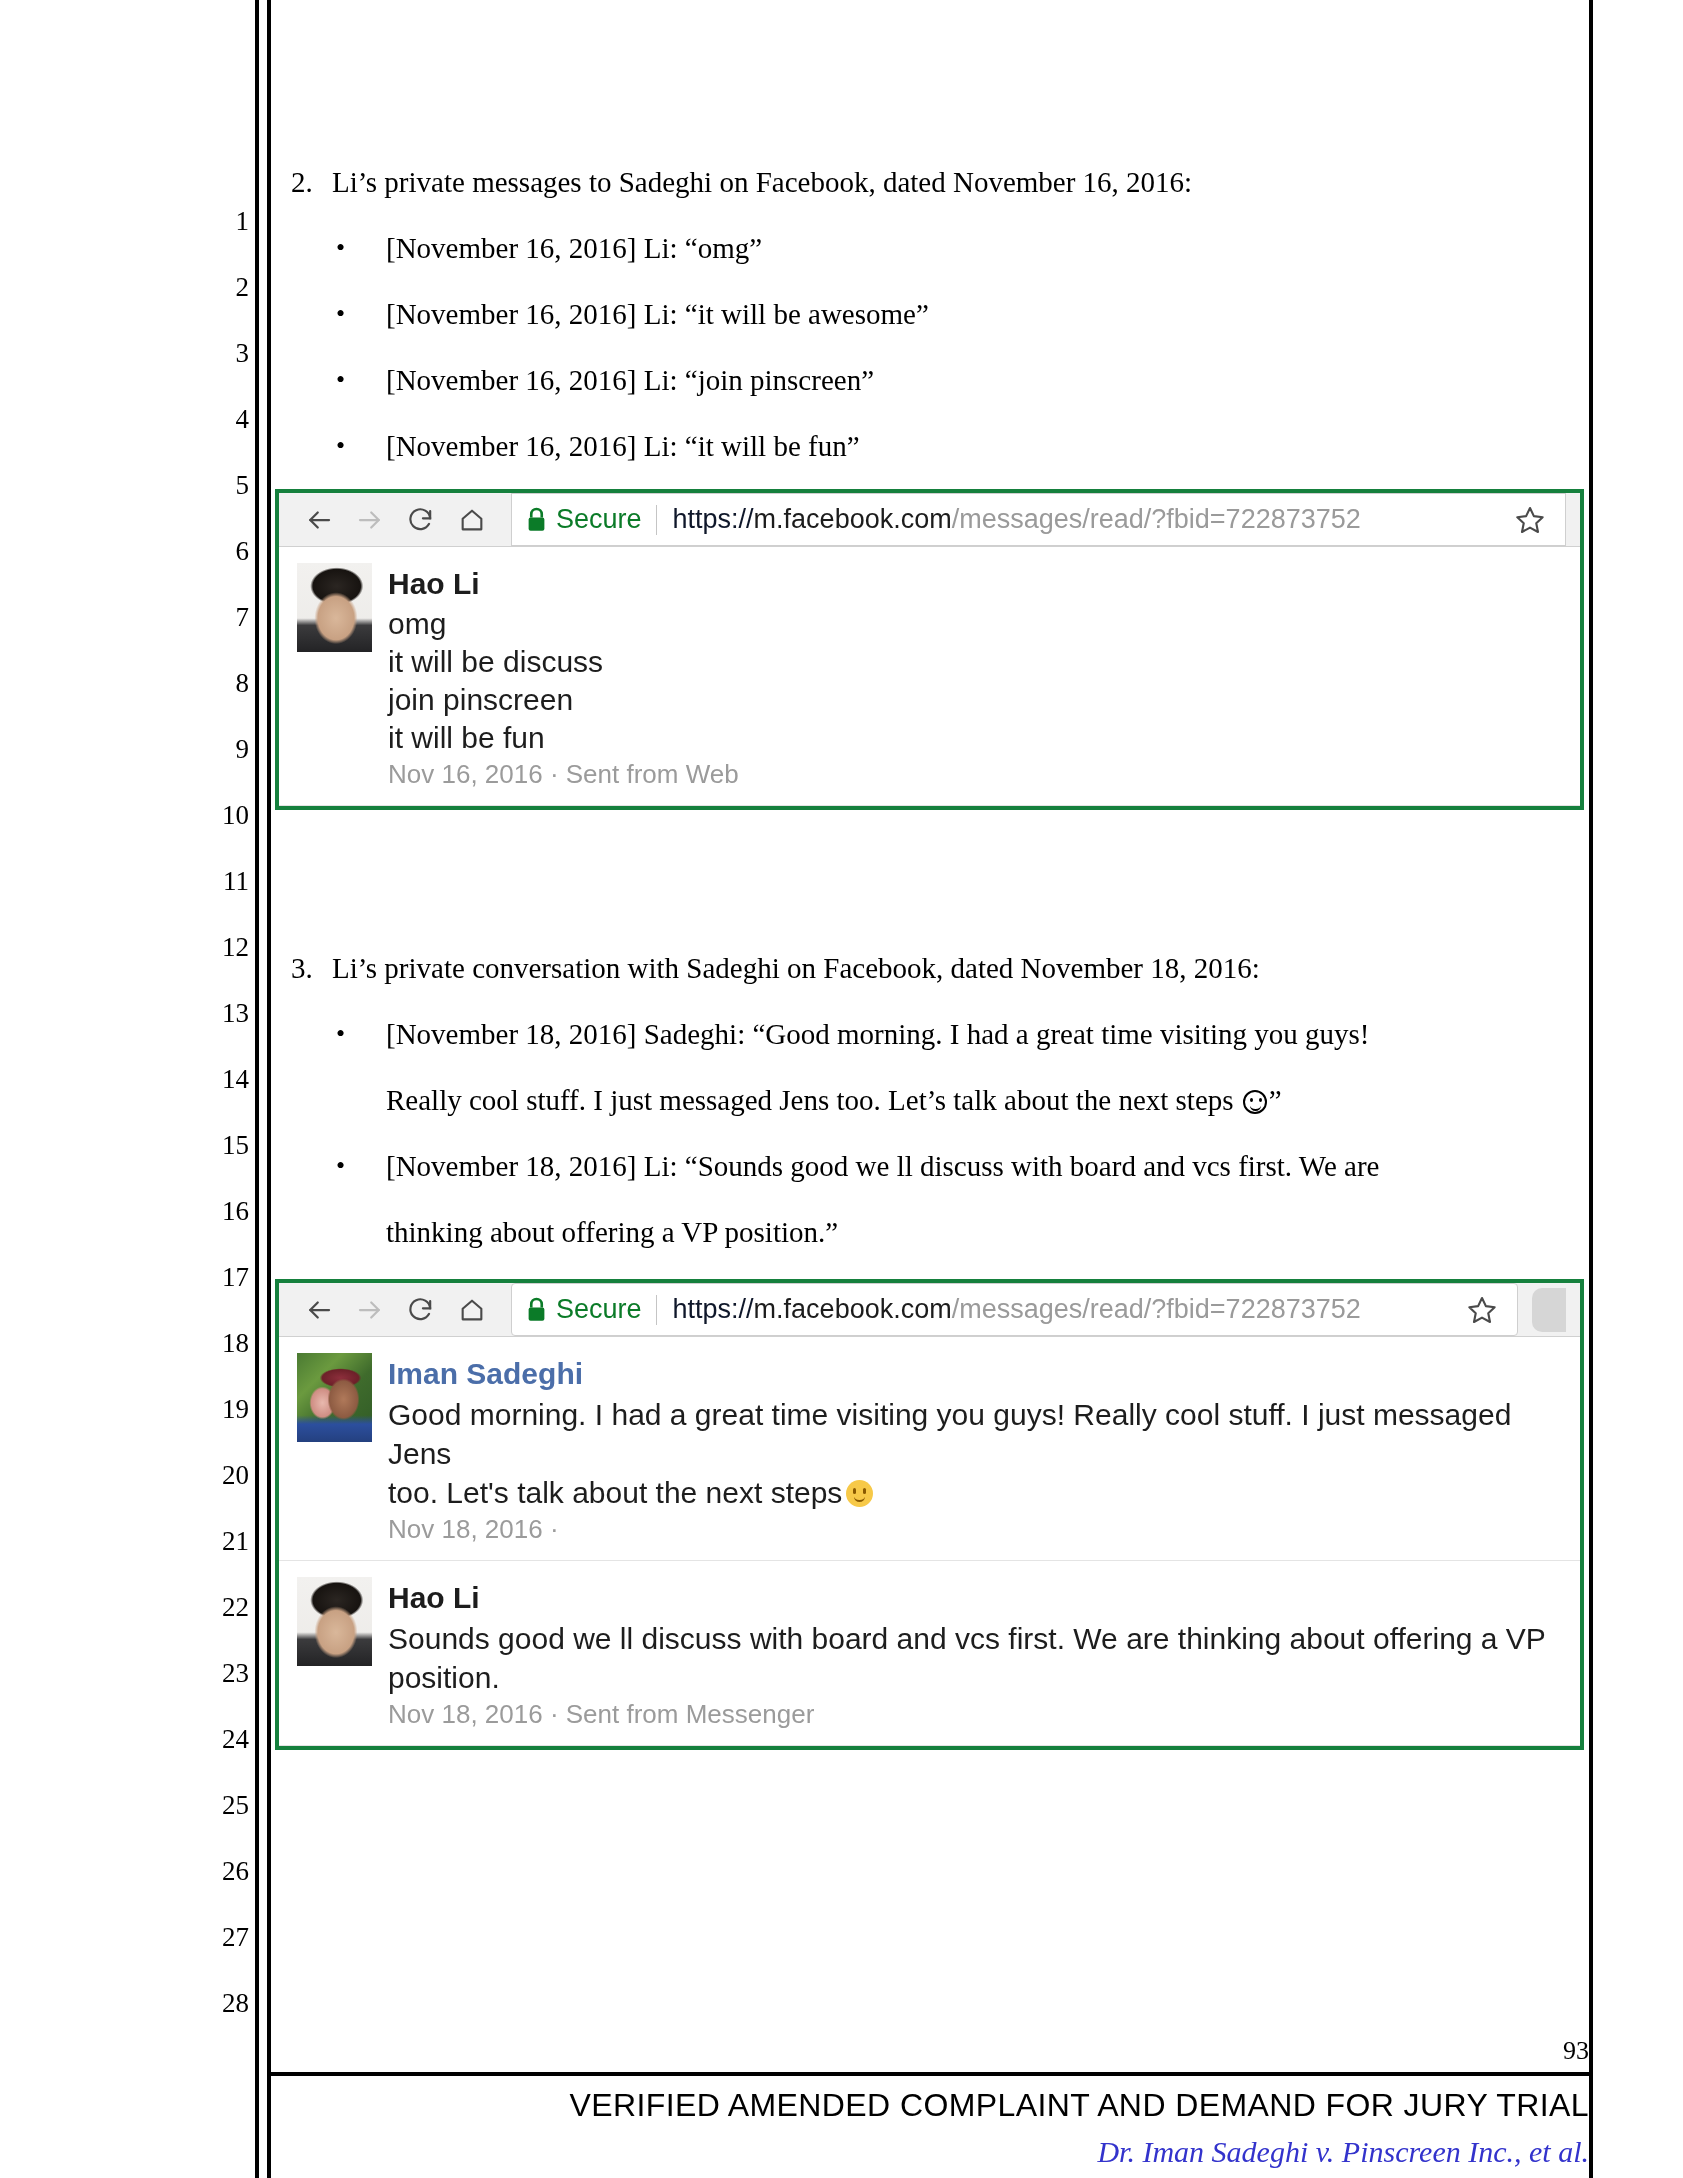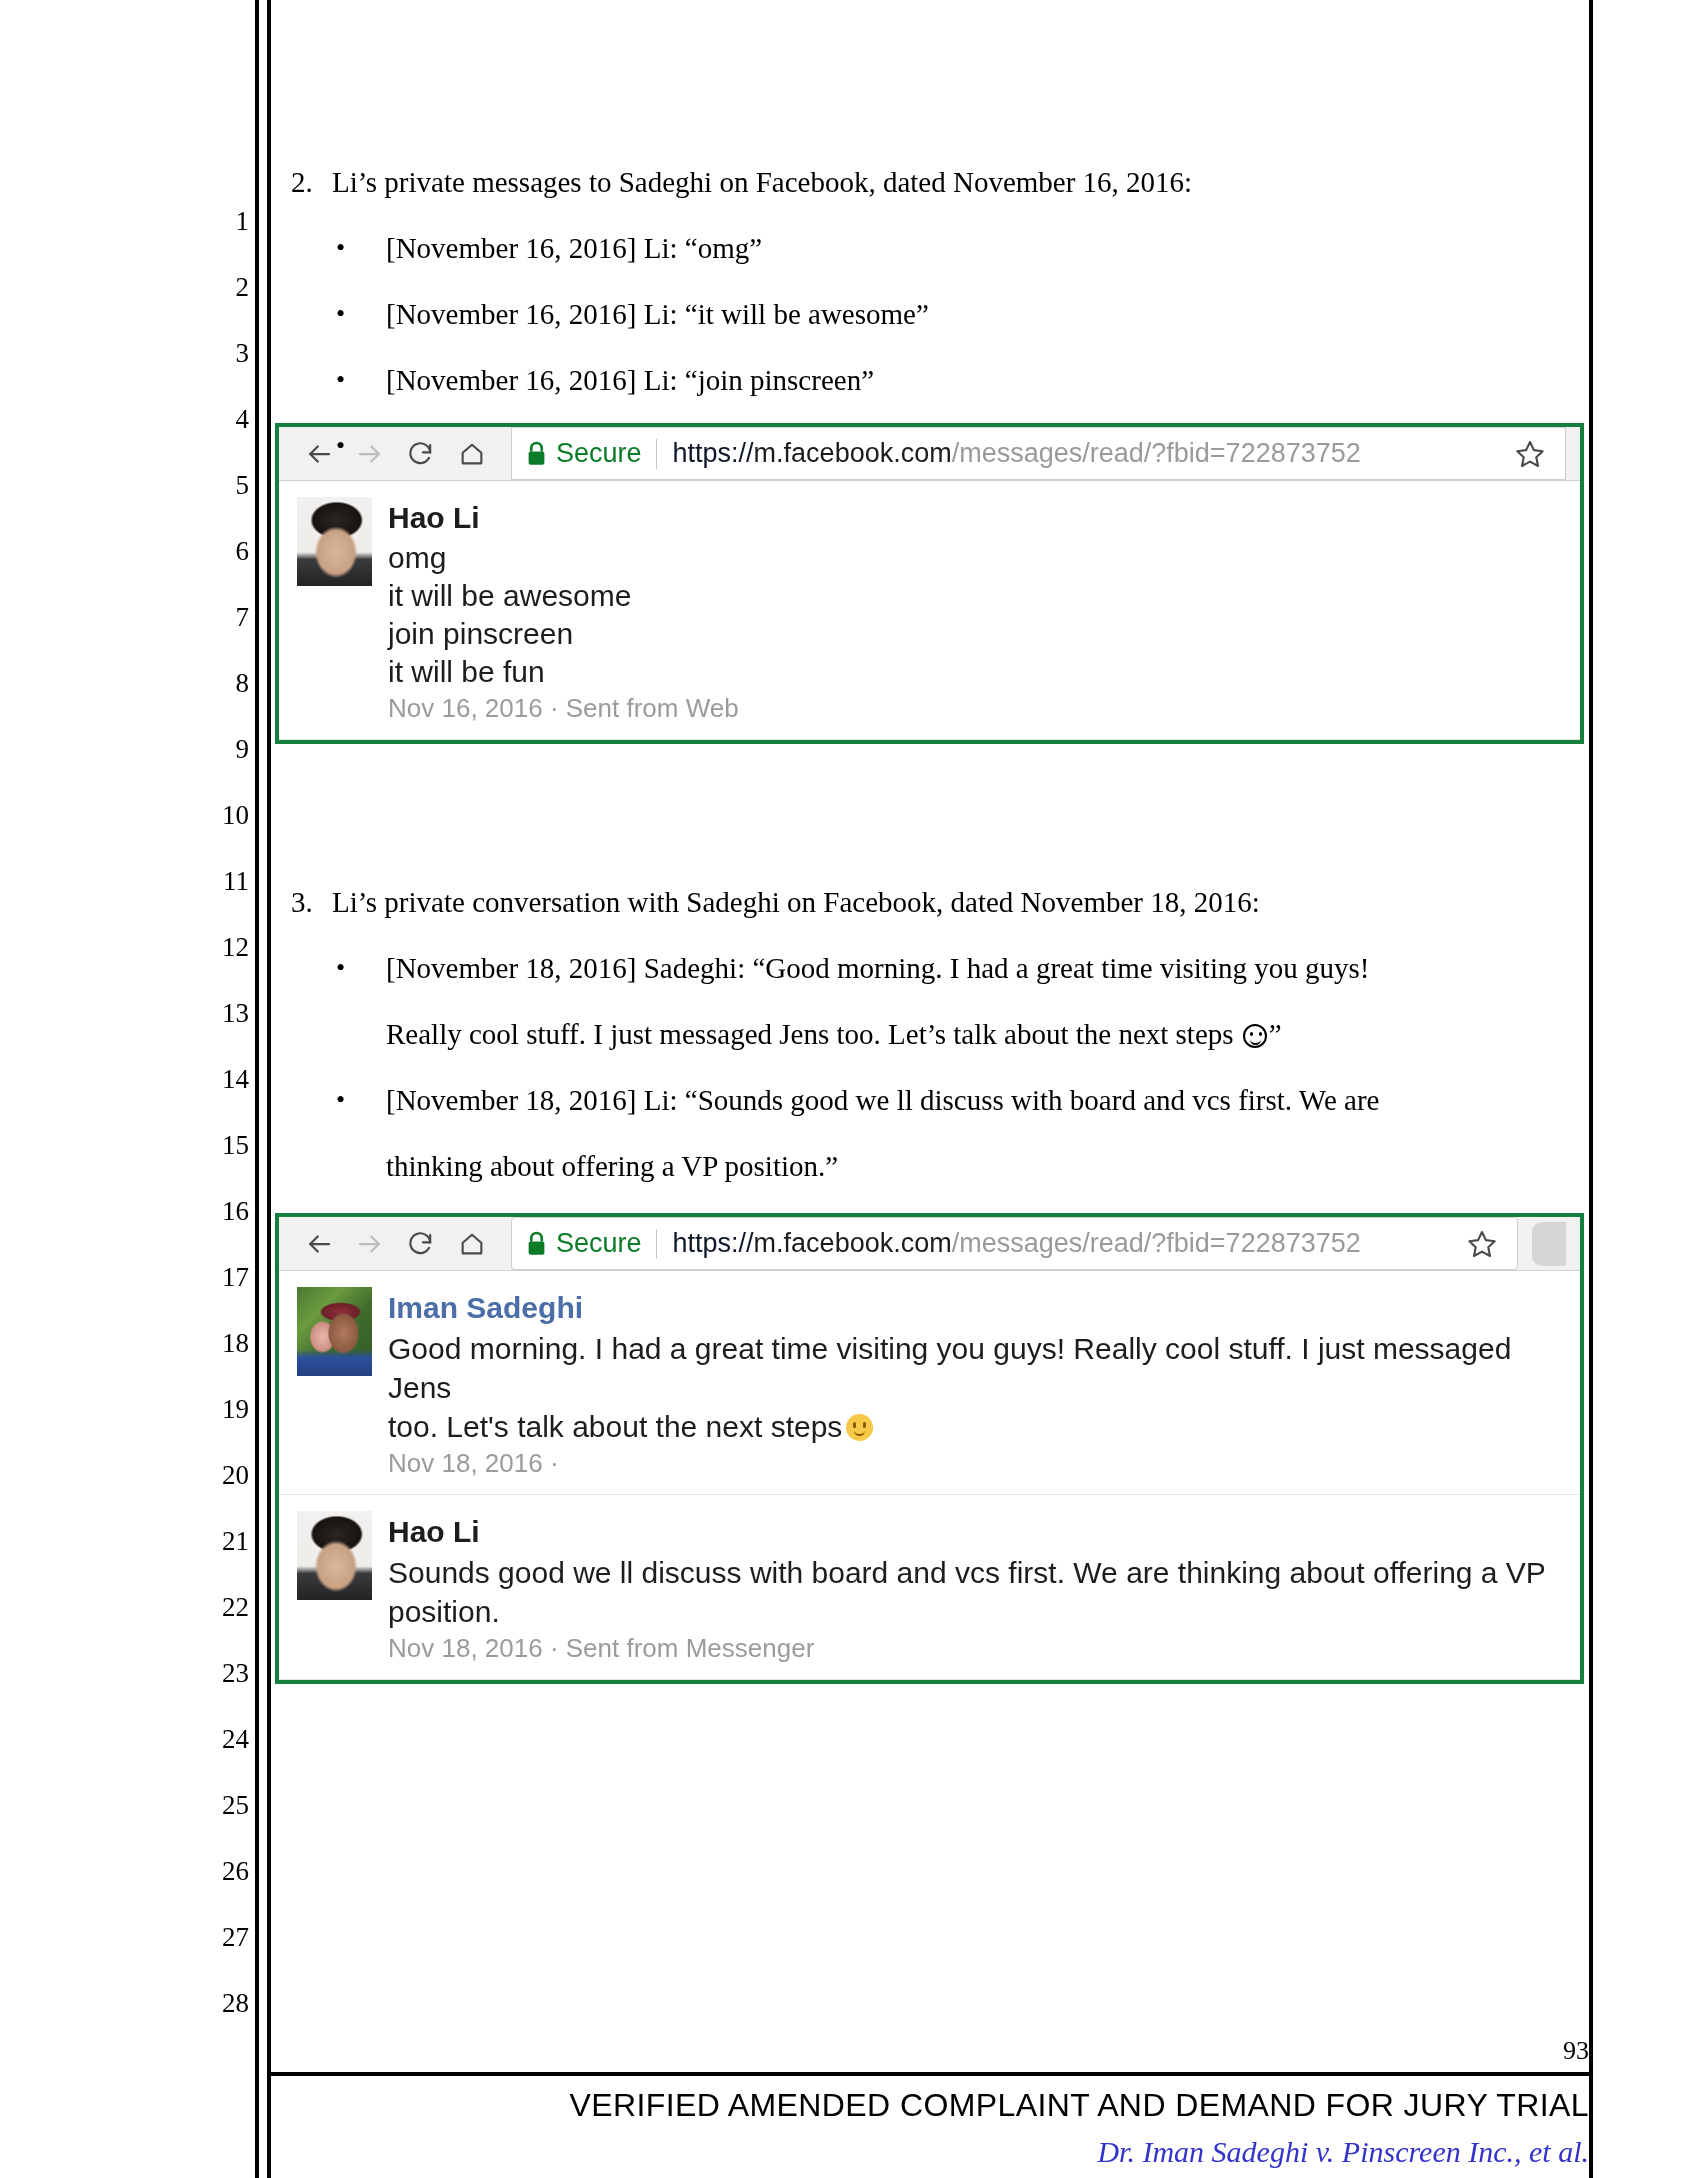--- a/index.html
+++ b/index.html
@@ -385,20 +385,21 @@
     <div class="bullet-item">
       <span class="dot">•</span>
       <span>[November 16, 2016] Li: “it will be awesome”</span>
     </div>
     <div class="bullet-item">
       <span class="dot">•</span>
       <span>[November 16, 2016] Li: “join pinscreen”</span>
     </div>
     <div class="bullet-item">
       <span class="dot">•</span>
+      <span>[November 16, 2016] Li: “it will be fun”</span>
     </div>
 
     <div class="screenshot" style="margin-top:10px;">
       <div class="browser-bar">
         <div class="nav-icons">
           <div class="nav-btn">
             <svg width="30" height="30" viewBox="0 0 24 24" fill="none" stroke="#4a4a4a" stroke-width="1.8" stroke-linecap="round" stroke-linejoin="round">
                 <line x1="20" y1="12" x2="5" y2="12"></line>
                 <polyline points="11,6 5,12 11,18"></polyline>
               </svg>
@@ -439,21 +440,21 @@
         </div>
       </div>
       <div class="msg-list">
         <div class="msg">
           <div class="avatar">
               <span class="av-hao"></span>
             </div>
           <div class="msg-body">
             <div class="msg-author">Hao Li</div>
             <div class="msg-line">omg</div>
-            <div class="msg-line">it will be awesome</div>
+            <div class="msg-line">it will be discuss</div>
             <div class="msg-line">join pinscreen</div>
             <div class="msg-line">it will be fun</div>
             <div class="msg-meta">Nov 16, 2016 · Sent from Web</div>
           </div>
         </div>
       </div>
     </div>
 
     <div style="height:125px;"></div>
 

